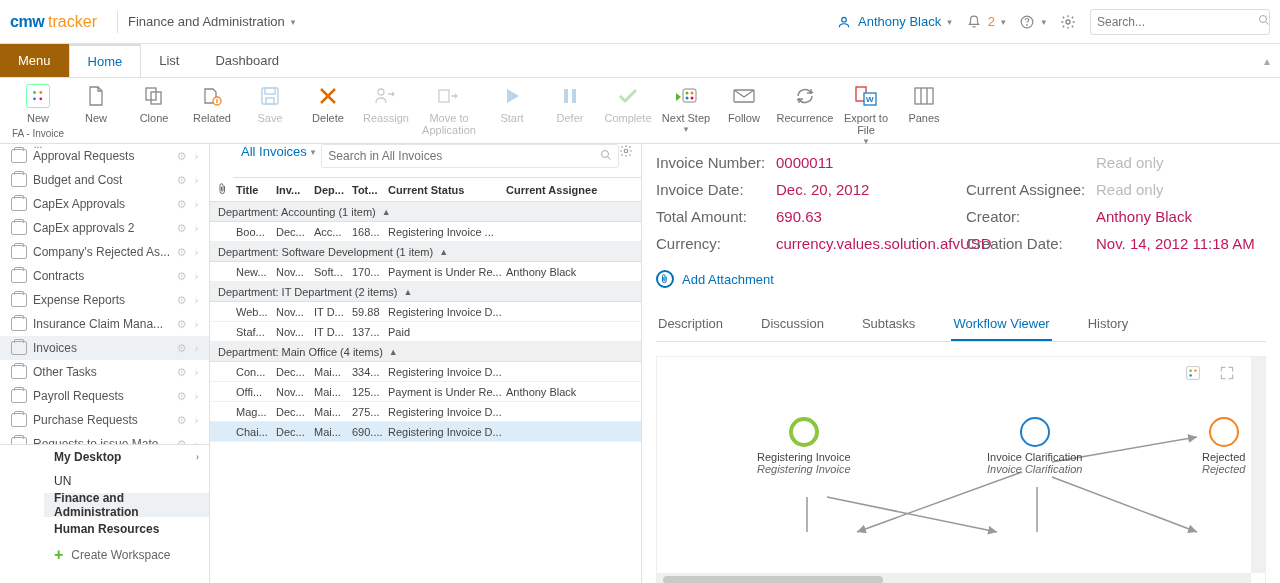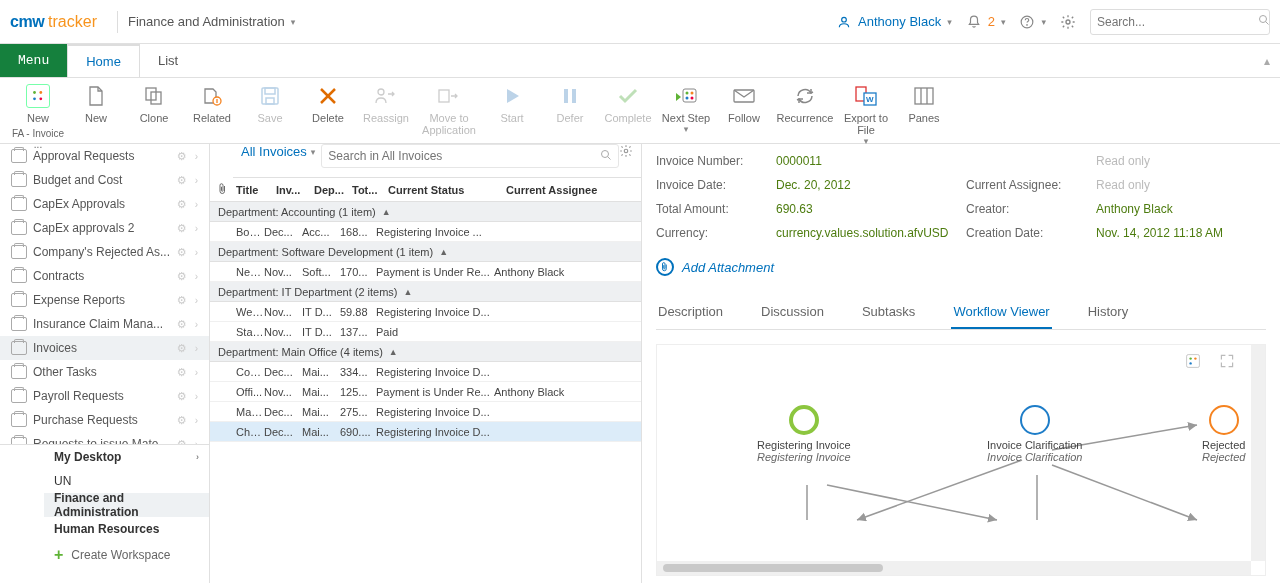--- a/index.html
+++ b/index.html
@@ -16,21 +16,21 @@
 .user-area { display:flex; align-items:center; gap:6px; color:#0071bc; font-size:13px; }
 .hicon { width:16px; height:16px; display:inline-flex; align-items:center; justify-content:center; color:#888; }
 .notif-num { color:#f58320; font-size:13px; }
 .search-box { width:180px; height:26px; border:1px solid #ddd; border-radius:3px; padding:0 6px; display:flex; align-items:center; gap:6px; }
 .search-box input { border:none; outline:none; flex:1; font-size:12px; color:#888; }
 .search-box .mag { color:#aaa; }
 
 
 .menubar { display:flex; align-items:center; height:34px; border-bottom:1px solid #e0e0e0; position:relative; }
 .menubar .menuitem { padding:0 18px; height:100%; display:flex; align-items:center; color:#555; font-size:13px; cursor:pointer; }
-.menubar .menuitem.menu-btn { background:#15803d; color:#fff;font-family:Liberation Mono, monospace; }
+.menubar .menuitem.menu-btn { background:#a16207; color:#fff; }
 .menubar .menuitem.active { color:#0071bc; border:1px solid #ddd; border-bottom:none; border-top:2px solid #ddd; background:#fff; }
 .menubar .expand-btn { margin-left:auto; padding:0 10px; color:#aaa; cursor:pointer; }
 
 
 .toolbar { display:flex; align-items:flex-start; height:66px; border-bottom:1px solid #e0e0e0; padding:6px 10px 0 10px; gap:2px; }
 .tbtn { width:56px; display:flex; flex-direction:column; align-items:center; justify-content:flex-start; gap:4px; cursor:pointer; color:#666; font-size:11px; text-align:center; line-height:1.1; }
 .tbtn .ticon { width:24px; height:24px; display:flex; align-items:center; justify-content:center; font-size:20px; }
 .tbtn.disabled { color:#bbb; }
 .tbtn .ticon.nw-new { border:1px solid #999; border-radius:3px; position:relative; }
 .tbtn .ticon.nw-new::after { content:''; position:absolute; right:-3px; top:-3px; width:8px; height:8px; border-radius:50%; }
@@ -70,34 +70,34 @@
 .mh-dep { width:38px; }
 .mh-tot { width:36px; }
 .mh-status { width:118px; }
 .mh-assignee { flex:1; }
 .mid-rows { flex:1; overflow-y:auto; }
 .grp-header { background:#eef0f2; height:20px; display:flex; align-items:center; padding:0 8px; color:#444; font-size:11px; gap:6px; border-bottom:1px solid #e0e0e0; }
 .grp-header .collapse { font-size:9px; color:#666; }
 .row { height:20px; display:flex; align-items:center; padding:0 8px 0 26px; font-size:11px; color:#444; border-bottom:1px solid #f0f0f0; cursor:pointer; }
 .row.selected { background:#dcecf9; }
 .row .c { overflow:hidden; text-overflow:ellipsis; white-space:nowrap; }
-.row .c1 { width:28px; }
+.row .c1 { width:40px; }
 .row .c2 { width:38px; }
 .row .c3 { width:38px; }
 .row .c4 { width:36px; }
 .row .c5 { width:118px; }
 .row .c6 { flex:1; }
 
 
 .detail { flex:1; overflow:auto; padding:10px 14px; position:relative; }
-.detail-grid { display:grid; grid-template-columns: 110px 180px 120px 1fr; row-gap:10px; column-gap:10px; align-items:center; font-size:12px; }
+.detail-grid { display:grid; grid-template-columns: 110px 180px 120px 1fr; row-gap:10px; column-gap:10px; align-items:center; font-size:15px; }
 .dl { color:#666; }
-.dv { color:#4d7c0f; }
+.dv { color:#be185d; }
 .dv.readonly { color:#bbb; }
-.attach { margin-top:18px; display:flex; align-items:center; gap:8px; color:#0071bc; cursor:pointer; font-size:13px;font-style:italic; }
+.attach { margin-top:18px; display:flex; align-items:center; gap:8px; color:#0071bc; cursor:pointer; font-size:13px; }
 .attach .atticon { width:18px; height:18px; border:2px solid #0071bc; border-radius:50%; display:flex; align-items:center; justify-content:center; font-size:11px; }
 
 .tabs { margin-top:20px; display:flex; gap:34px; border-bottom:1px solid #e0e0e0; }
 .tab { padding:8px 2px; color:#666; font-size:13px; cursor:pointer; border-bottom:2px solid transparent; }
 .tab.active { color:#0071bc; border-bottom-color:#0071bc; }
 
 .wf-area { position:relative; height:232px; margin-top:14px; border:1px solid #eee; overflow:hidden; }
 .wf-toolbar { position:absolute; right:30px; top:8px; display:flex; gap:18px; color:#999; }
 .wf-toolbar span { cursor:pointer; font-size:14px; }
 .wf-node { position:absolute; display:flex; flex-direction:column; align-items:center; font-size:11px; color:#444; }
@@ -168,20 +168,21 @@
           </svg>
       </span>
     </div>
   </div>
 </div>
 
 <div class="menubar">
   <div class="menuitem menu-btn">Menu</div>
   <div class="menuitem active">Home</div>
   <div class="menuitem">List</div>
+  <div class="menuitem">Dashboard</div>
   <div class="expand-btn">▴</div>
 </div>
 
 <div class="toolbar">
   <div class="tbtn">
     <div class="ticon nw-new" style="border-color:#7fa;">
       <svg width="14" height="14" viewBox="0 0 20 20">
           <circle cx="5" cy="5" r="2" fill="#5fb336"></circle>
           <circle cx="14" cy="5" r="2" fill="#f58320"></circle>
           <circle cx="5" cy="14" r="2" fill="#1e7dc8"></circle>

